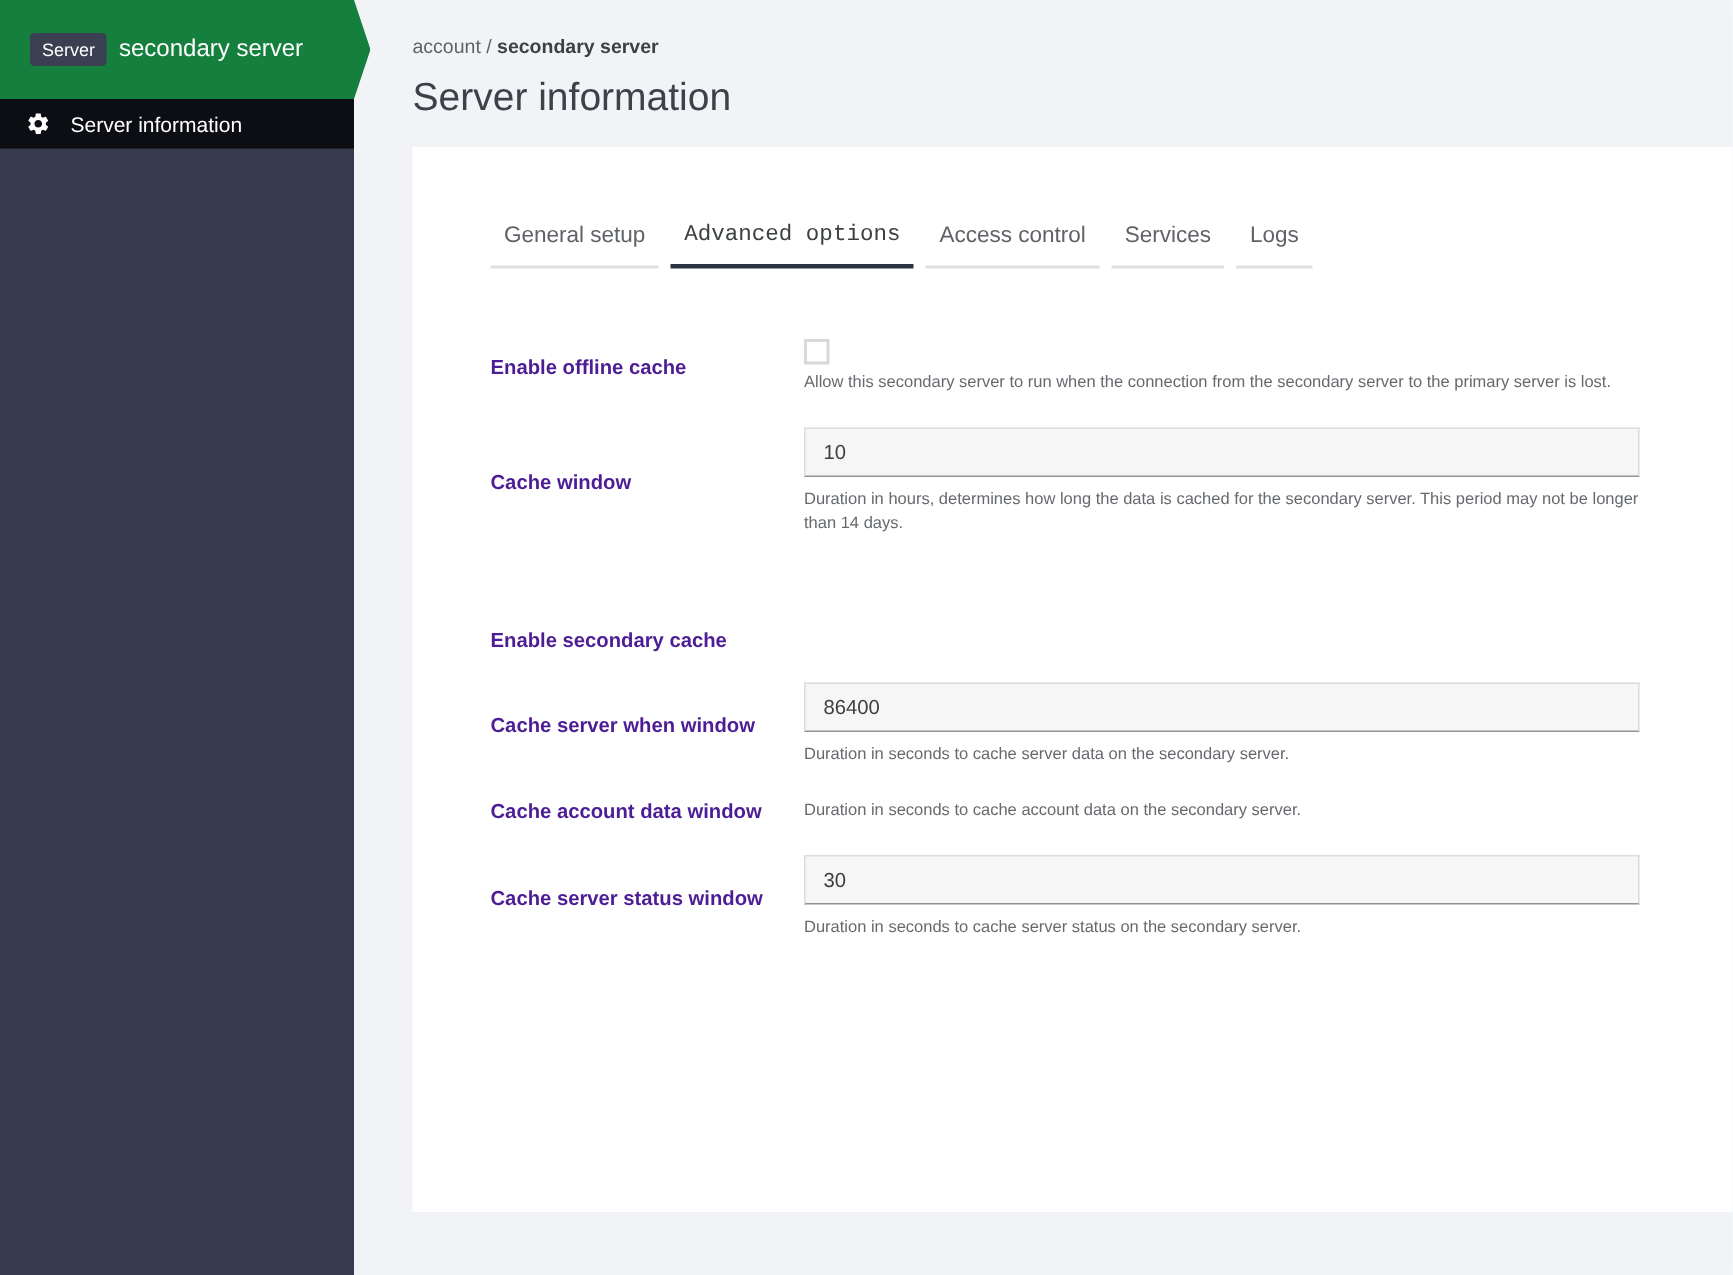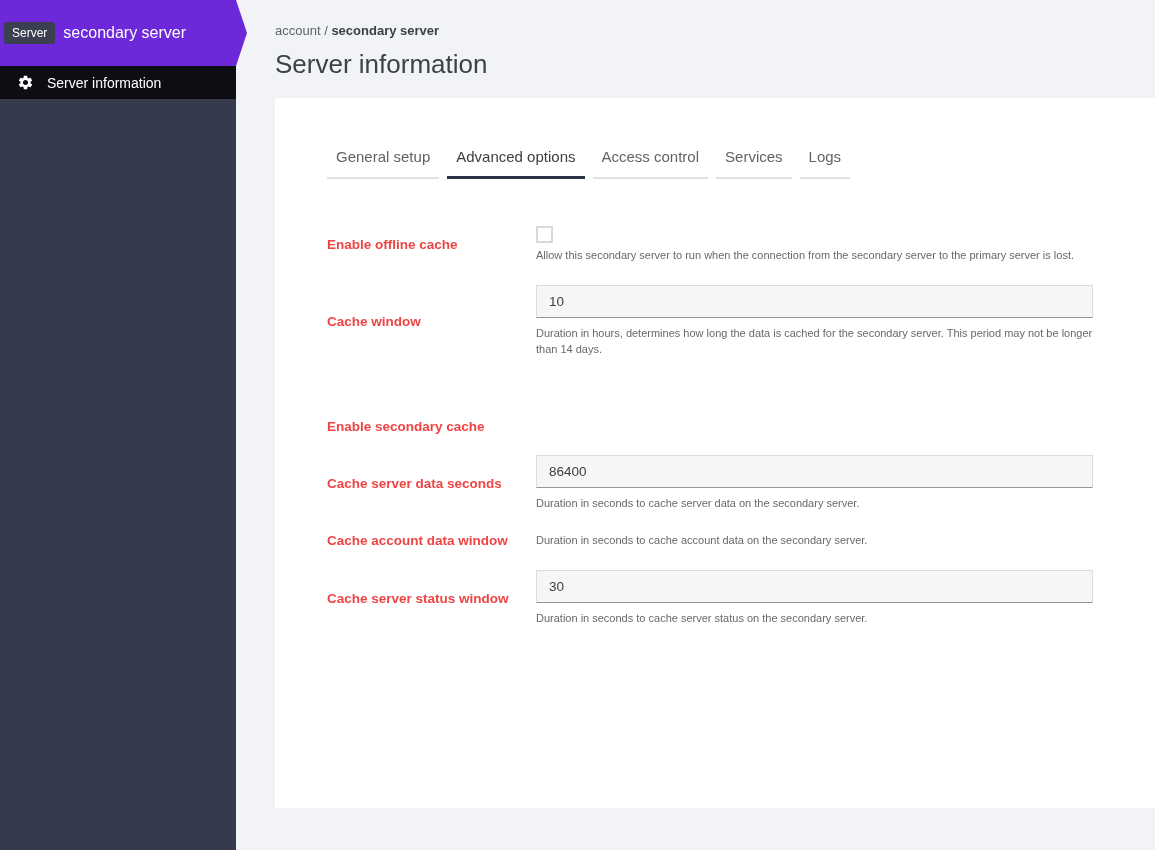--- a/index.html
+++ b/index.html
@@ -12,24 +12,24 @@
   
   .sidebar {
     position: absolute; left: 0; top: 0;
     width: 236px; height: 850px;
     background: #353b4c;
     z-index: 2;
   }
   .sidebar-header {
     position: absolute; top: 0; left: 0;
     width: 247px; height: 66px;
-    background: #6d28d9;
+    background: #15803d;
     clip-path: polygon(0 0, calc(100% - 11px) 0, 100% 50%, calc(100% - 11px) 100%, 0 100%);
     display: flex; align-items: center;
-    padding-left: 4px;
+    padding-left: 20px;
   }
   .server-badge {
     background: #3a3f51;
     color: #ffffff;
     font-size: 12px;
     padding: 4px 8px;
     border-radius: 3px;
     white-space: nowrap;
   }
   .server-name {
@@ -85,31 +85,32 @@
     color: #5f6368;
     padding: 10px 9px 12px 9px;
     border-bottom: 2px solid #e0e0e0;
     cursor: pointer;
     white-space: nowrap;
   }
   .tab.active {
     color: #3c4043;
     padding-bottom: 11px;
     border-bottom: 3px solid #2c3345;
+    font-family: Liberation Mono, monospace;
   }
 
   
   .form { margin-top: 47px; }
   .form-row { display: flex; align-items: center; margin-bottom: 21px; }
   .form-row.section-break { margin-top: 61px; }
   .field-label {
     width: 209px; flex-shrink: 0;
     font-size: 13.5px;
     font-weight: bold;
-    color: #ef4444;
+    color: #4c1d95;
     padding-right: 16px;
   }
   .field-control { flex: 1; }
   .checkbox {
     appearance: none; -webkit-appearance: none;
     width: 17px; height: 17px;
     border: 2px solid #d9d9d9;
     background: #ffffff;
     display: block;
     margin: 0 0 5px 0;
@@ -175,21 +176,21 @@
           </div>
         </div>
         <div class="form-row">
           <div class="field-label">Cache window</div>
           <div class="field-control"><input type="text" class="text-input" value="10" style=""><div class="field-desc">Duration in hours, determines how long the data is cached for the secondary server. This period may not be longer than 14 days.</div></div>
         </div>
         <div class="form-row section-break">
           <div class="field-label">Enable secondary cache</div>
         </div>
         <div class="form-row">
-          <div class="field-label">Cache server data seconds</div>
+          <div class="field-label">Cache server when window</div>
           <div class="field-control"><input type="text" class="text-input" value="86400" style=""><div class="field-desc">Duration in seconds to cache server data on the secondary server.</div></div>
         </div>
         <div class="form-row">
           <div class="field-label">Cache account data window</div>
           <div class="field-control"><div class="field-desc">Duration in seconds to cache account data on the secondary server.</div></div>
         </div>
         <div class="form-row">
           <div class="field-label">Cache server status window</div>
           <div class="field-control"><input type="text" class="text-input" value="30" style=""><div class="field-desc">Duration in seconds to cache server status on the secondary server.</div></div>
         </div>

